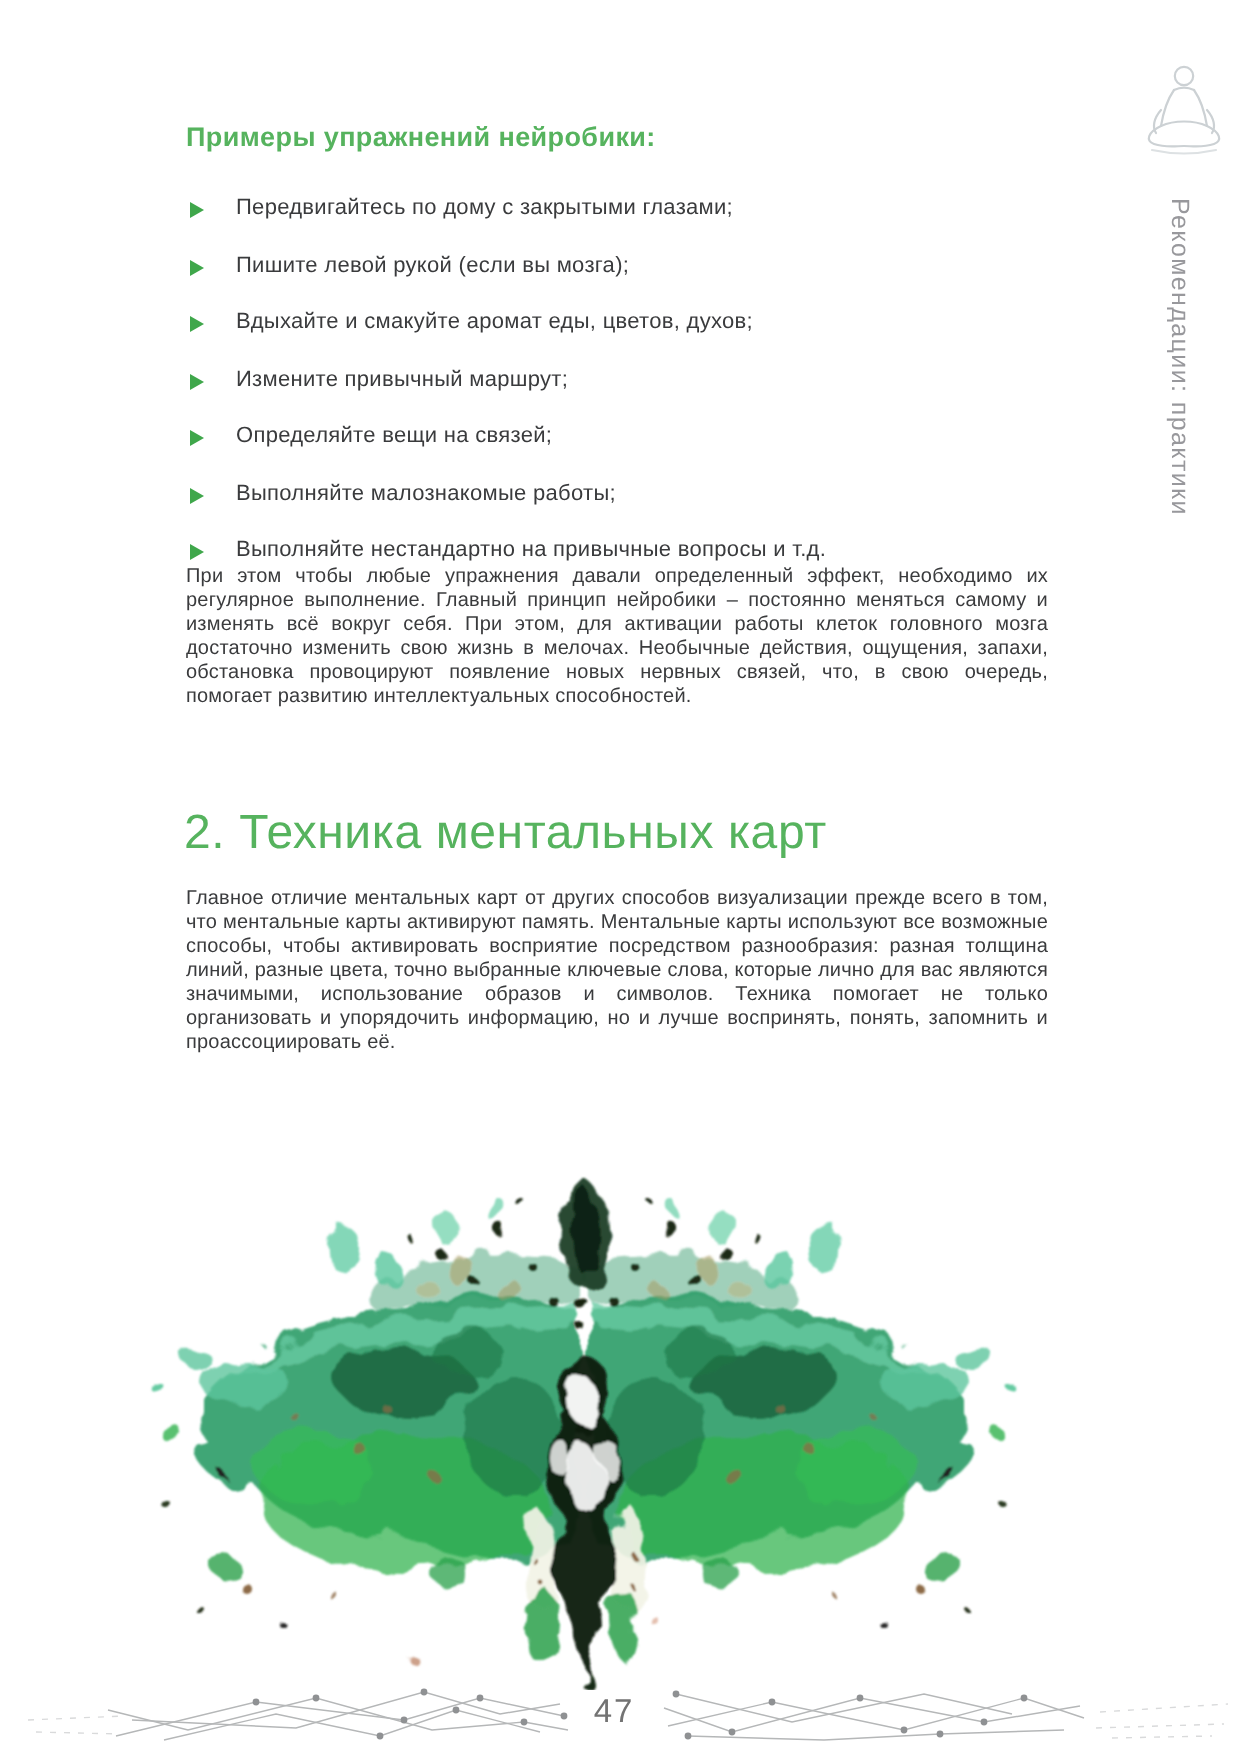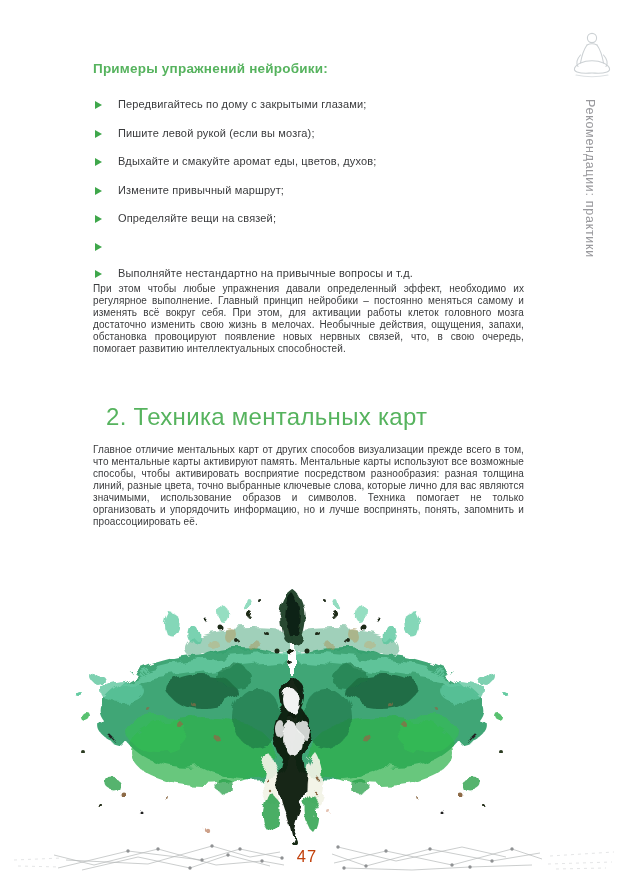--- a/index.html
+++ b/index.html
@@ -63,21 +63,20 @@
   .para-effect { top: 283px; }
   .para-mindmaps { top: 444px; }
 
   .section-heading {
     position: absolute;
     left: 92px; top: 403px;
     font-size: 24px;
     font-weight: 500;
     letter-spacing: 0.3px;
     color: #56b35e;
-    margin-left: 14px;
   }
 
   .sidebar-label {
     position: absolute;
     left: 583px; top: 99px;
     writing-mode: vertical-rl;
     font-size: 12.5px;
     letter-spacing: 0.7px;
     color: #98989c;
     white-space: nowrap;
@@ -101,21 +100,21 @@
     width: 620px; height: 39px;
   }
 
   .page-number {
     position: absolute;
     left: 288px; top: 847px;
     width: 38px;
     text-align: center;
     font-size: 16.5px;
     letter-spacing: 1px;
-    color: #c2410c;
+    color: #737373;
   }
 </style>
 </head>
 <body>
 
 <div class="page">
 
   <svg class="meditation-icon-svg" viewBox="0 0 44 52" aria-hidden="true">
     <g fill="none" stroke="#ccd1d4" stroke-width="1.1" stroke-linecap="round">
       <circle cx="22" cy="8" r="4.6"></circle>
@@ -149,20 +148,21 @@
     <li>
       <span class="bullet-triangle"></span>
       <span>Измените привычный маршрут;</span>
     </li>
     <li>
       <span class="bullet-triangle"></span>
       <span>Определяйте вещи на связей;</span>
     </li>
     <li>
       <span class="bullet-triangle"></span>
+      <span>Выполняйте малознакомые работы;</span>
     </li>
     <li>
       <span class="bullet-triangle"></span>
       <span>Выполняйте нестандартно на привычные вопросы и т.д.</span>
     </li>
   </ul>
 
   <p class="body-para para-effect">При этом чтобы любые упражнения давали определенный эффект, необходимо их регулярное выполнение. Главный принцип нейробики – постоянно меняться самому и изменять всё вокруг себя. При этом, для активации работы клеток головного мозга достаточно изменить свою жизнь в мелочах. Необычные действия, ощущения, запахи, обстановка провоцируют появление новых нервных связей, что, в свою очередь, помогает развитию интеллектуальных способностей.</p>
 
   <h1 class="section-heading">2. Техника ментальных карт</h1>

